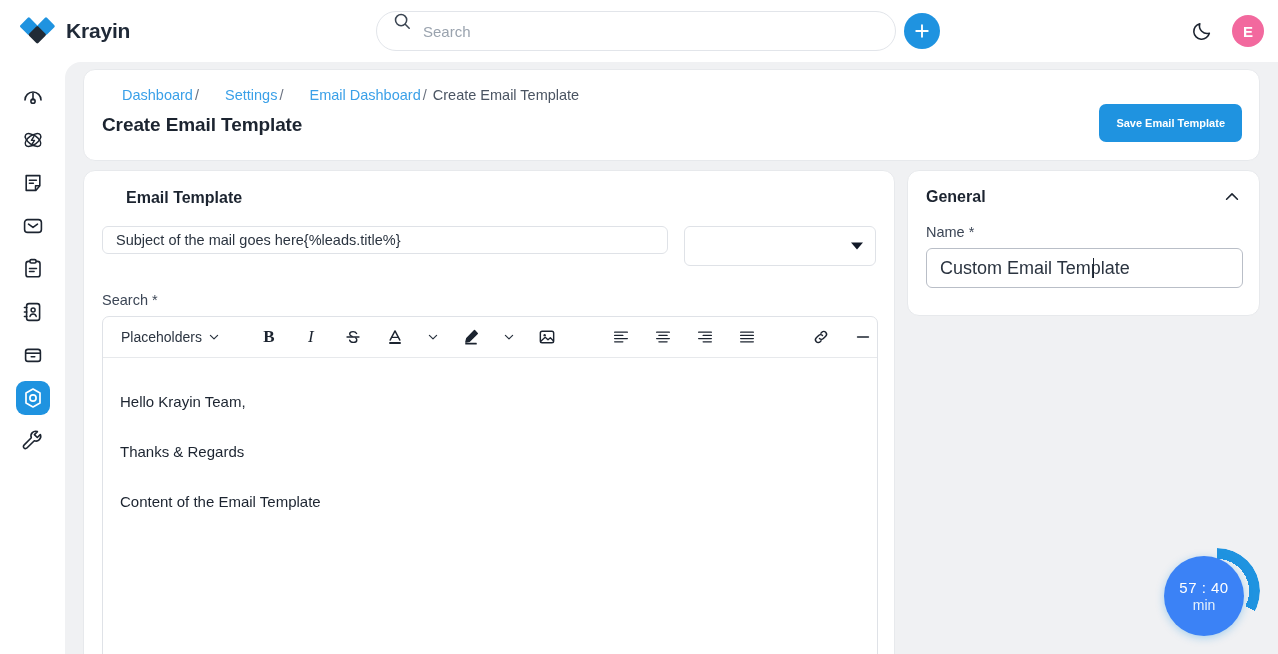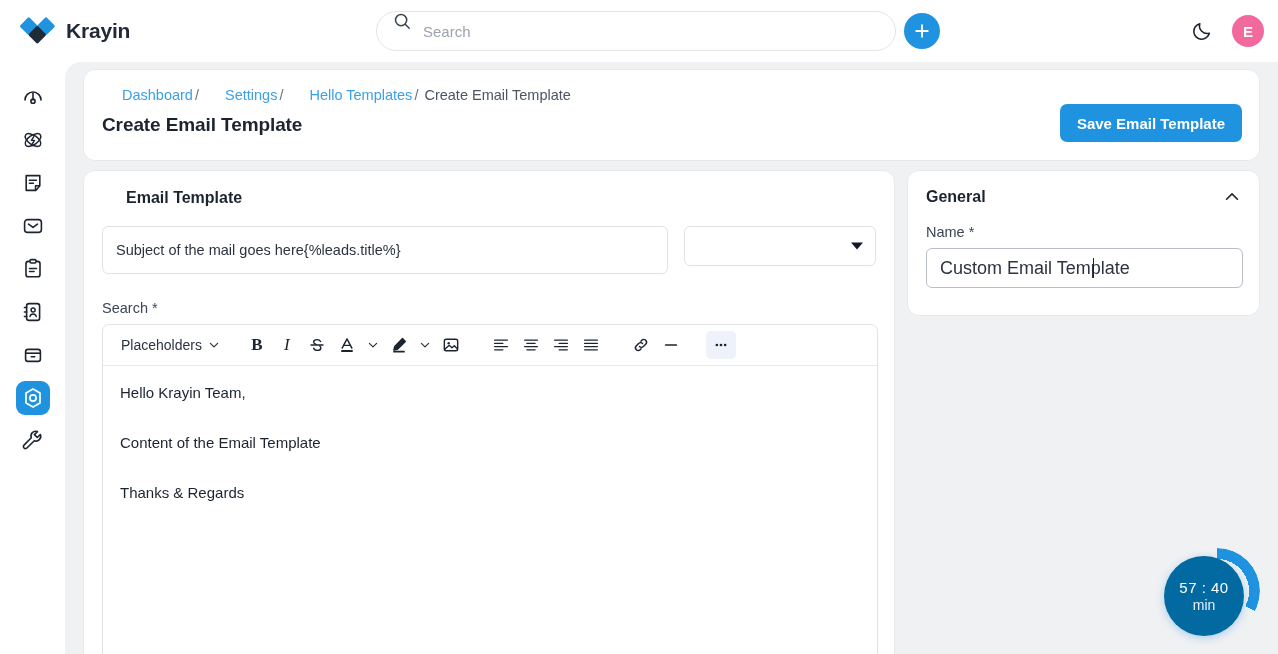--- a/index.html
+++ b/index.html
@@ -117,21 +117,21 @@
     margin-top: 10px;
     font-size: 19px; font-weight: 700; color: #1c2430;
     letter-spacing: -0.1px;
   }
   .save-btn {
     position: absolute; right: 17px; top: 34px;
     background: #1f93e0; color: #fff;
     border: 0; border-radius: 7px;
     padding: 8px 17px; height: 38px;
     font-family: "Liberation Sans", sans-serif;
-    font-size: 15px; font-weight: 700;
+    font-size: 11px; font-weight: 700;
     cursor: pointer;
   }
 
   
   .main-card {
     position: absolute; left: 18px; top: 108px;
     width: 812px; height: 600px;
     padding: 18px 18px 0 18px;
     overflow: hidden;
   }
@@ -142,21 +142,21 @@
   }
   .field-label {
     font-size: 14.5px; color: #3c4characters;
     color: #3c4656;
     margin-bottom: 8px;
   }
   .req { color: #3c4656; }
 
   .subject-row { display: flex; gap: 0; align-items: stretch; }
   .subject-input {
-    width: 581px; height: 48px;
+    width: 581px; height: 28px;
     border: 1px solid #dfe2e7; border-radius: 6px;
     padding: 0 13px;
     font-family: "Liberation Sans", sans-serif;
     font-size: 14.5px; color: #2b3440;
     outline: none; background: #fff;
   }
   .subject-select {
     margin-left: 16px;
     width: 197px; height: 40px;
     border: 1px solid #dfe2e7; border-radius: 6px;
@@ -179,21 +179,21 @@
     margin-top: 8px;
     width: 776px; height: 420px;
     border: 1px solid #dfe2e7; border-radius: 7px;
     background: #fff; overflow: hidden;
   }
   .toolbar {
     height: 41px;
     border-bottom: 1px solid #e7e9ec;
     display: flex; align-items: center;
     padding: 0 10px;
-    gap: 0;
+    gap: 12px;
   }
   .tb-placeholders {
     display: flex; align-items: center; gap: 6px;
     font-size: 14px; color: #2b3440;
     padding: 5px 8px; border-radius: 5px;
     cursor: pointer; margin-right: 14px;
   }
   .tb-btn {
     width: 30px; height: 28px;
     display: flex; align-items: center; justify-content: center;
@@ -205,21 +205,21 @@
   .tb-btn.active { background: #eef2fb; }
   .tb-btn svg { display: block; }
   .tb-gap-lg { width: 20px; flex: 0 0 20px; }
   .tb-bold  { font-size: 17px; font-weight: 700; font-family: "Liberation Serif", serif;}
   .tb-ital  { font-size: 17px; font-style: italic; font-family: "Liberation Serif", serif;}
 
   .editor-body {
     padding: 16px 17px;
     font-size: 15px; color: #1c2430; line-height: 1.45;
   }
-  .editor-body p { margin: 0 0 28px 0; }
+  .editor-body p { margin: 17px 0 28px 0; }
   .editor-body p:last-child { margin-bottom: 0; }
 
   
   .side-card {
     position: absolute; left: 842px; top: 108px;
     width: 353px; height: 146px;
     padding: 17px 18px 0 18px;
   }
   .side-card-head {
     display: flex; align-items: flex-end; justify-content: space-between;
@@ -251,21 +251,21 @@
     position: absolute; left: 10px; top: 0;
     width: 86px; height: 86px;
     border-radius: 50%;
     background: conic-gradient(from 0deg, #1f93e0 0deg 118deg, rgba(0,0,0,0) 118deg 360deg);
     -webkit-mask: radial-gradient(circle, transparent 0 32px, #000 32px);
             mask: radial-gradient(circle, transparent 0 32px, #000 32px);
   }
   .timer-circle {
     position: absolute; left: 0; top: 8px;
     width: 80px; height: 80px; border-radius: 50%;
-    background: #0369a1;
+    background: #3b82f6;
     box-shadow: 0 2px 8px rgba(31,147,224,.35);
     display: flex; flex-direction: column;
     align-items: center; justify-content: center;
     color: #fff; cursor: pointer;
   }
   .timer-time { font-size: 15px; line-height: 19px; letter-spacing: .5px; }
   .timer-unit { font-size: 14px; line-height: 17px; color: #e6f2fb; }
 </style>
 </head>
 <body>
@@ -376,21 +376,21 @@
     </svg>
   </div>
 </div>
 
 <div class="shell">
 
   <div class="card header-card">
     <div class="crumb">
       <a>Dashboard</a><span class="sep">/</span>
       <a>Settings</a><span class="sep">/</span>
-      <a>Hello Templates</a><span class="sep">/</span>
+      <a>Email Dashboard</a><span class="sep">/</span>
       <span class="current">Create Email Template</span>
     </div>
     <div class="page-title">Create Email Template</div>
     <button class="save-btn">Save Email Template</button>
   </div>
 
   <div class="card main-card">
     <div class="card-title">Email Template</div>
 
 
@@ -501,22 +501,22 @@
           <svg width="18" height="18" viewBox="0 0 20 20">
             <circle cx="5.4" cy="10" r="1.5" fill="#1c2430"></circle>
             <circle cx="10" cy="10" r="1.5" fill="#1c2430"></circle>
             <circle cx="14.6" cy="10" r="1.5" fill="#1c2430"></circle>
           </svg>
         </div>
       </div>
 
       <div class="editor-body">
         <p>Hello Krayin Team,</p>
+        <p>Thanks &amp; Regards</p>
         <p>Content of the Email Template</p>
-        <p>Thanks &amp; Regards</p>
       </div>
     </div>
   </div>
 
   <div class="card side-card">
     <div class="side-card-head">
       <span class="side-card-title">General</span>
       <svg class="chev" viewBox="0 0 18 18" fill="none">
         <path d="M3.6 11.2 9 5.9l5.4 5.3" stroke="#1c2430" stroke-width="1.6" stroke-linecap="round" stroke-linejoin="round"></path>
       </svg>

